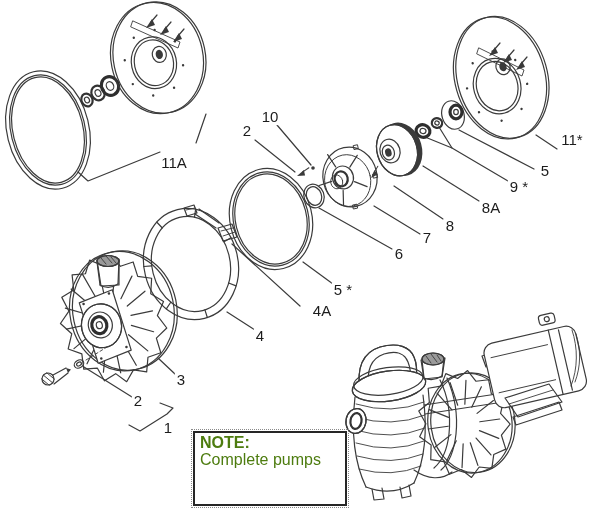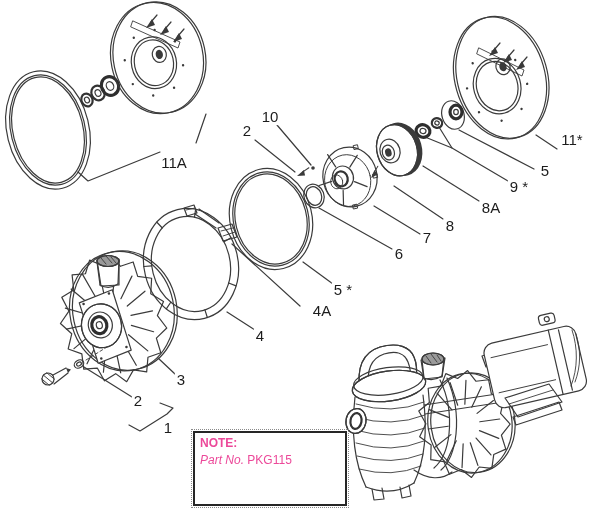--- a/index.html
+++ b/index.html
@@ -14,21 +14,21 @@
   #art .fwhite{fill:#fff;}
   #art .fhatch{fill:#9a9a9a;}
   #art .thin{stroke-width:0.9;}
   #art .dash{stroke-dasharray:3 2.5;}
   
   .callout{position:absolute;transform:translate(-50%,-50%);font-size:15px;color:#1c1c1c;
            background:#fff;padding:0 2px;line-height:1.05;white-space:nowrap;}
   
   .note{position:absolute;left:193px;top:431px;width:154px;height:75px;box-sizing:border-box;
         background:#fff;border:2px solid #262626;outline:1px dotted #8a8a8a;outline-offset:1px;
-        padding:2px 5px 0 5px;font-size:12px;line-height:16.5px;color:#ec4899;}
+        padding:2px 5px 0 5px;font-size:16px;line-height:16.5px;color:#4d7c0f;}
   .note div{white-space:nowrap;}
   .note .t{font-weight:bold;}
   .note .pl{font-style:italic;}
 </style>
 </head>
 <body>
 
 <div class="stage">
 
 <svg id="art" width="600" height="509" viewBox="0 0 600 509">
@@ -376,19 +376,16 @@
 <div class="callout" style="left:491px;top:208px">8A</div>
 <div class="callout" style="left:519px;top:187px">9 *</div>
 <div class="callout" style="left:545px;top:171px">5</div>
 <div class="callout" style="left:572px;top:140px">11*</div>
 <div class="callout" style="left:174px;top:163px">11A</div>
 <div class="callout" style="left:247px;top:131px">2</div>
 <div class="callout" style="left:270px;top:117px">10</div>
 
 <div class="note">
   <div class="t">NOTE:</div>
-  <div>
-    <span class="pl">Part No.</span>
-    <span>PKG115</span>
-  </div>
+  <div>Complete pumps</div>
 </div>
 
 </div>
 
 </body></html>

